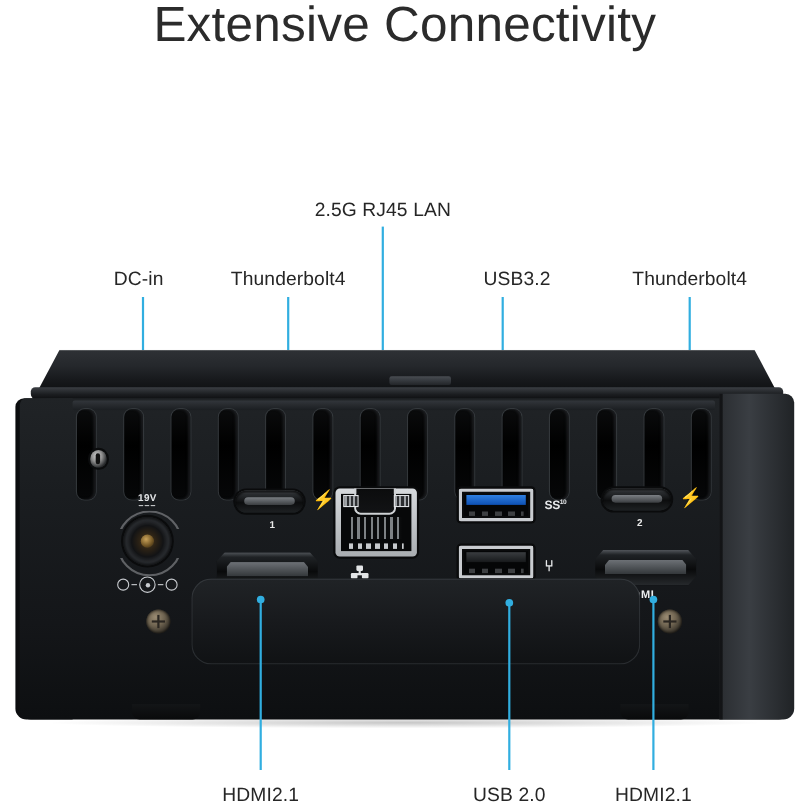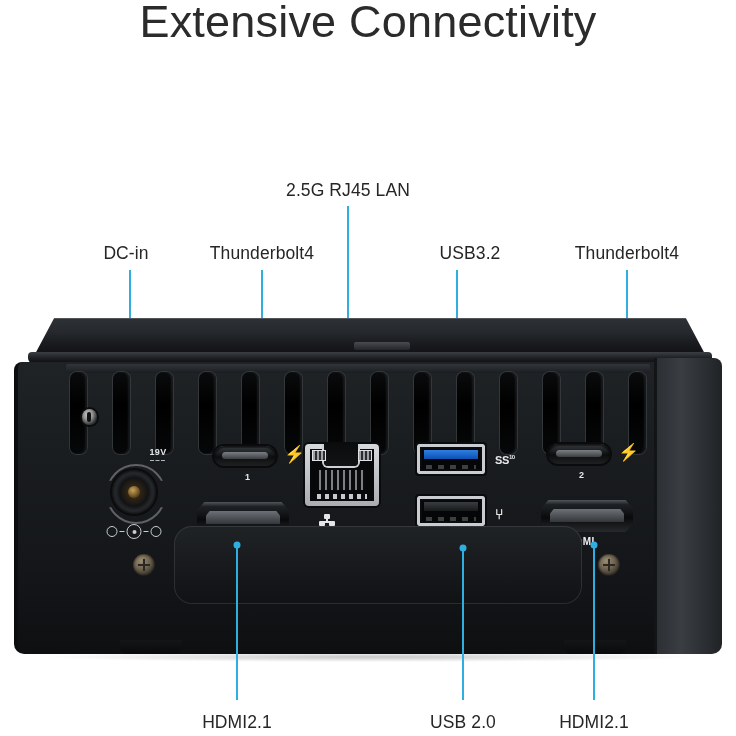--- a/index.html
+++ b/index.html
@@ -213,21 +213,21 @@
     position:absolute; left:92px; top:146px;
     width:56px; height:56px; border-radius:50%;
     border:2px solid #9a9da1;
     opacity:.55;
     clip-path: polygon(0 0,100% 0,100% 28%,78% 28%,78% 72%,100% 72%,100% 100%,0 100%,0 72%,22% 72%,22% 28%,0 28%);
   }
   .volt-mark {
     position:absolute; left:120px; top:131px;
     transform: translateX(-50%);
     font-size: 9px; font-weight: 700; color:#e3e5e7; letter-spacing:.3px;
-    text-align:center; line-height:7px;margin-left:24px;
+    text-align:center; line-height:7px;
   }
   .volt-mark .bars{ display:block; letter-spacing:1px; font-size:8px; }
   .polarity {
     position:absolute; left:120px; top:206px;
     transform: translateX(-50%);
     display:flex; align-items:center; gap:2px;
   }
   .polarity .ring-s { width:9px; height:9px; border-radius:50%; border:1.6px solid #c9ccd0; }
   .polarity .ring-b { width:13px; height:13px; border-radius:50%; border:1.8px solid #c9ccd0; position:relative;}
   .polarity .ring-b:after{content:"";position:absolute;left:50%;top:50%;width:4px;height:4px;margin:-2px 0 0 -2px;border-radius:50%;background:#c9ccd0;}

